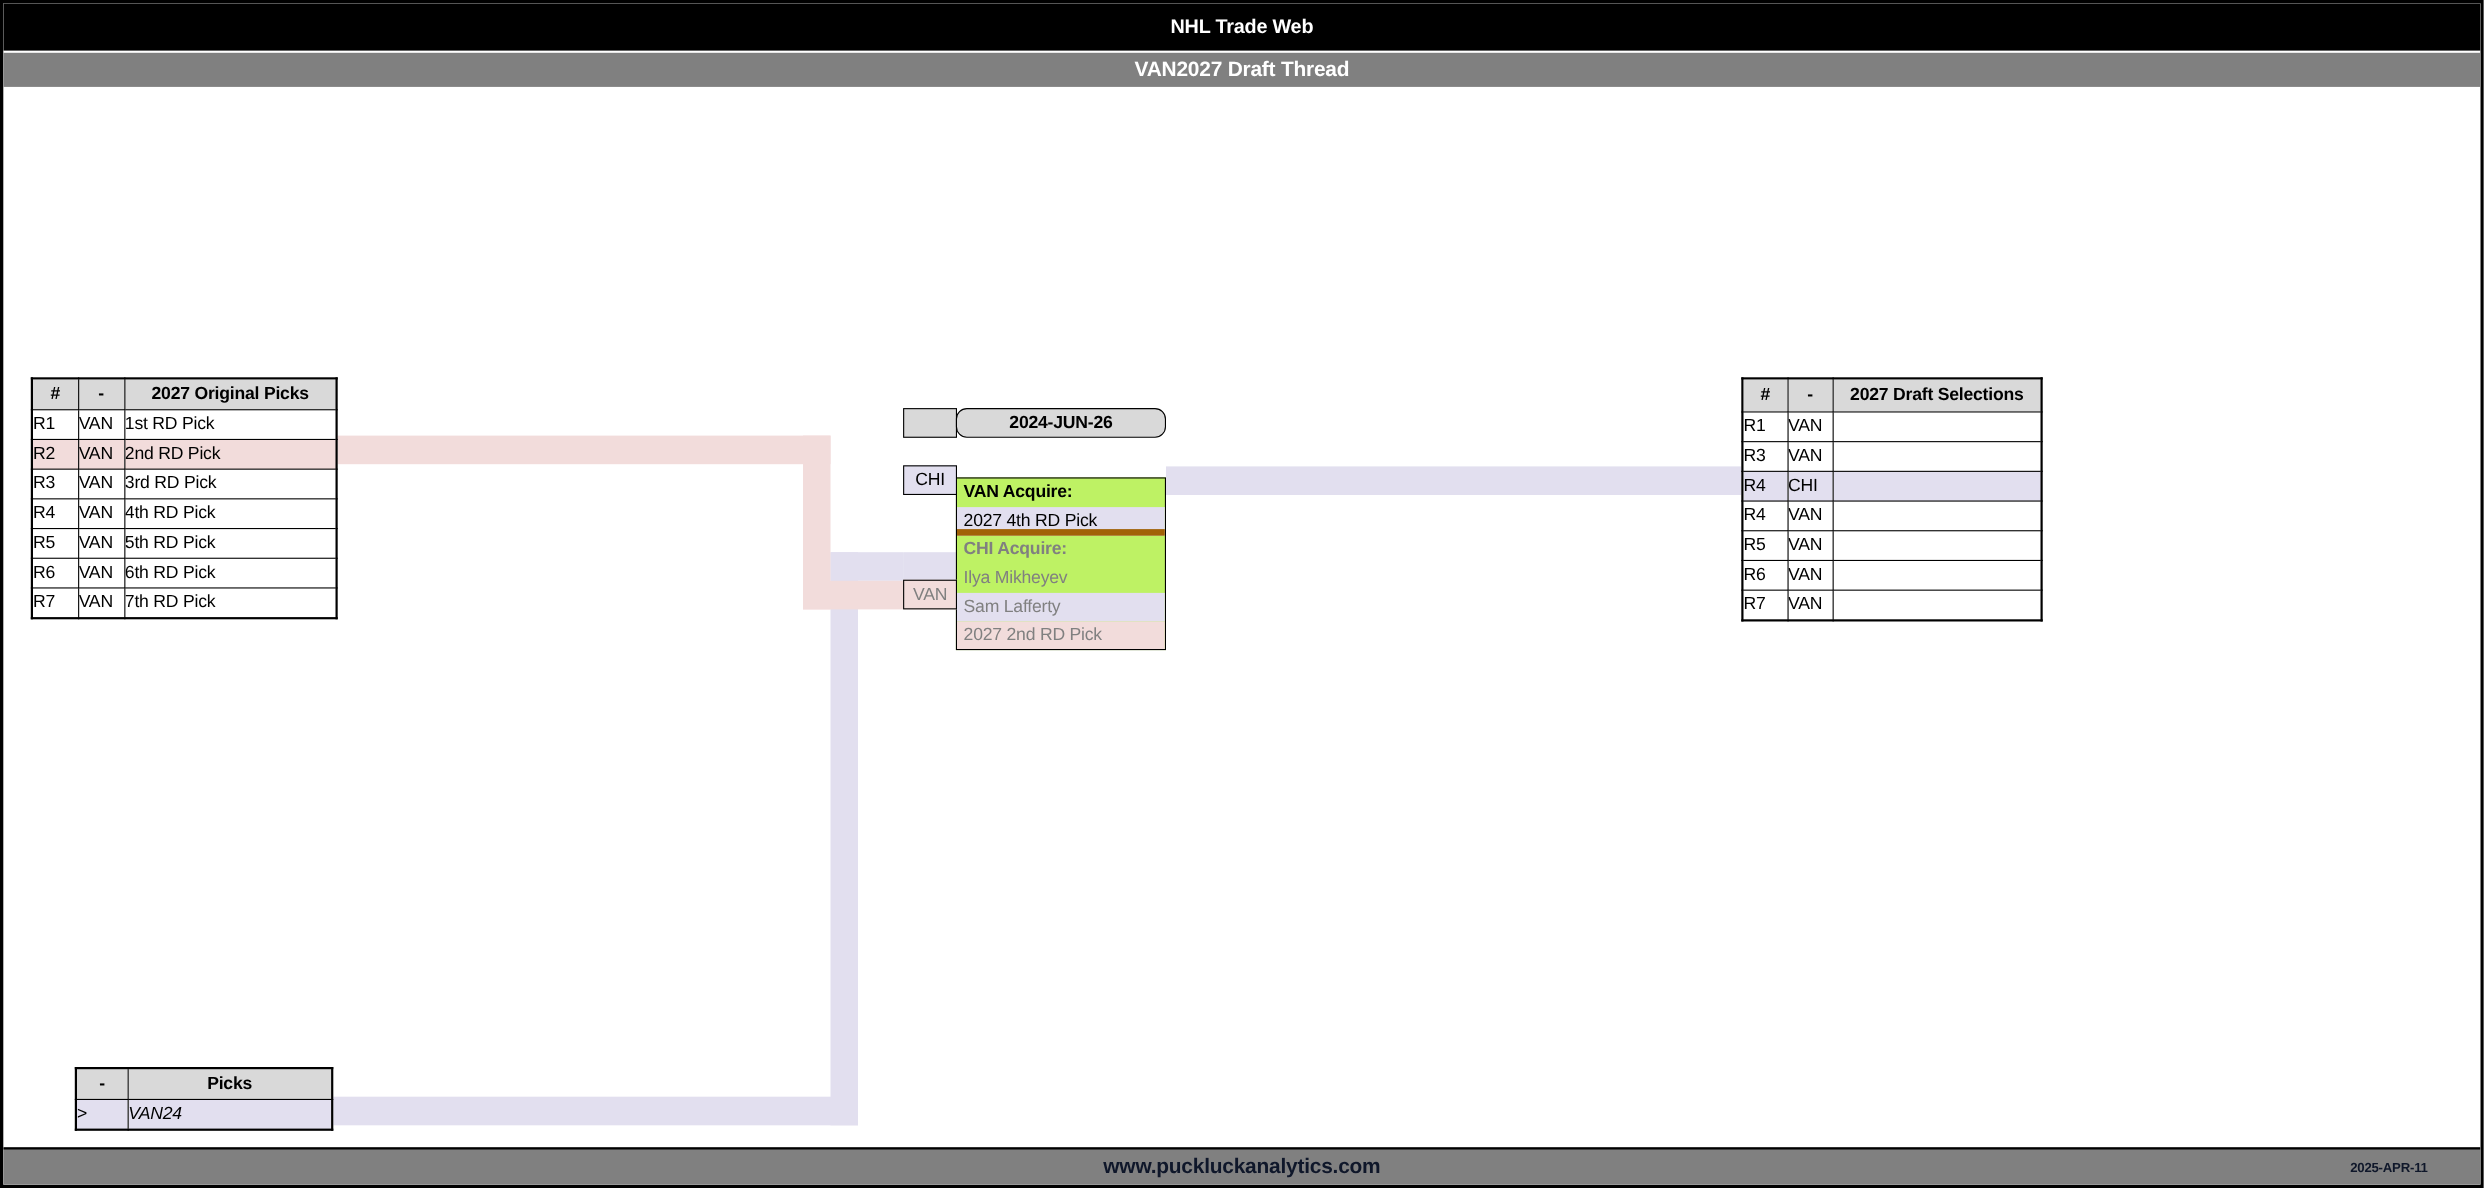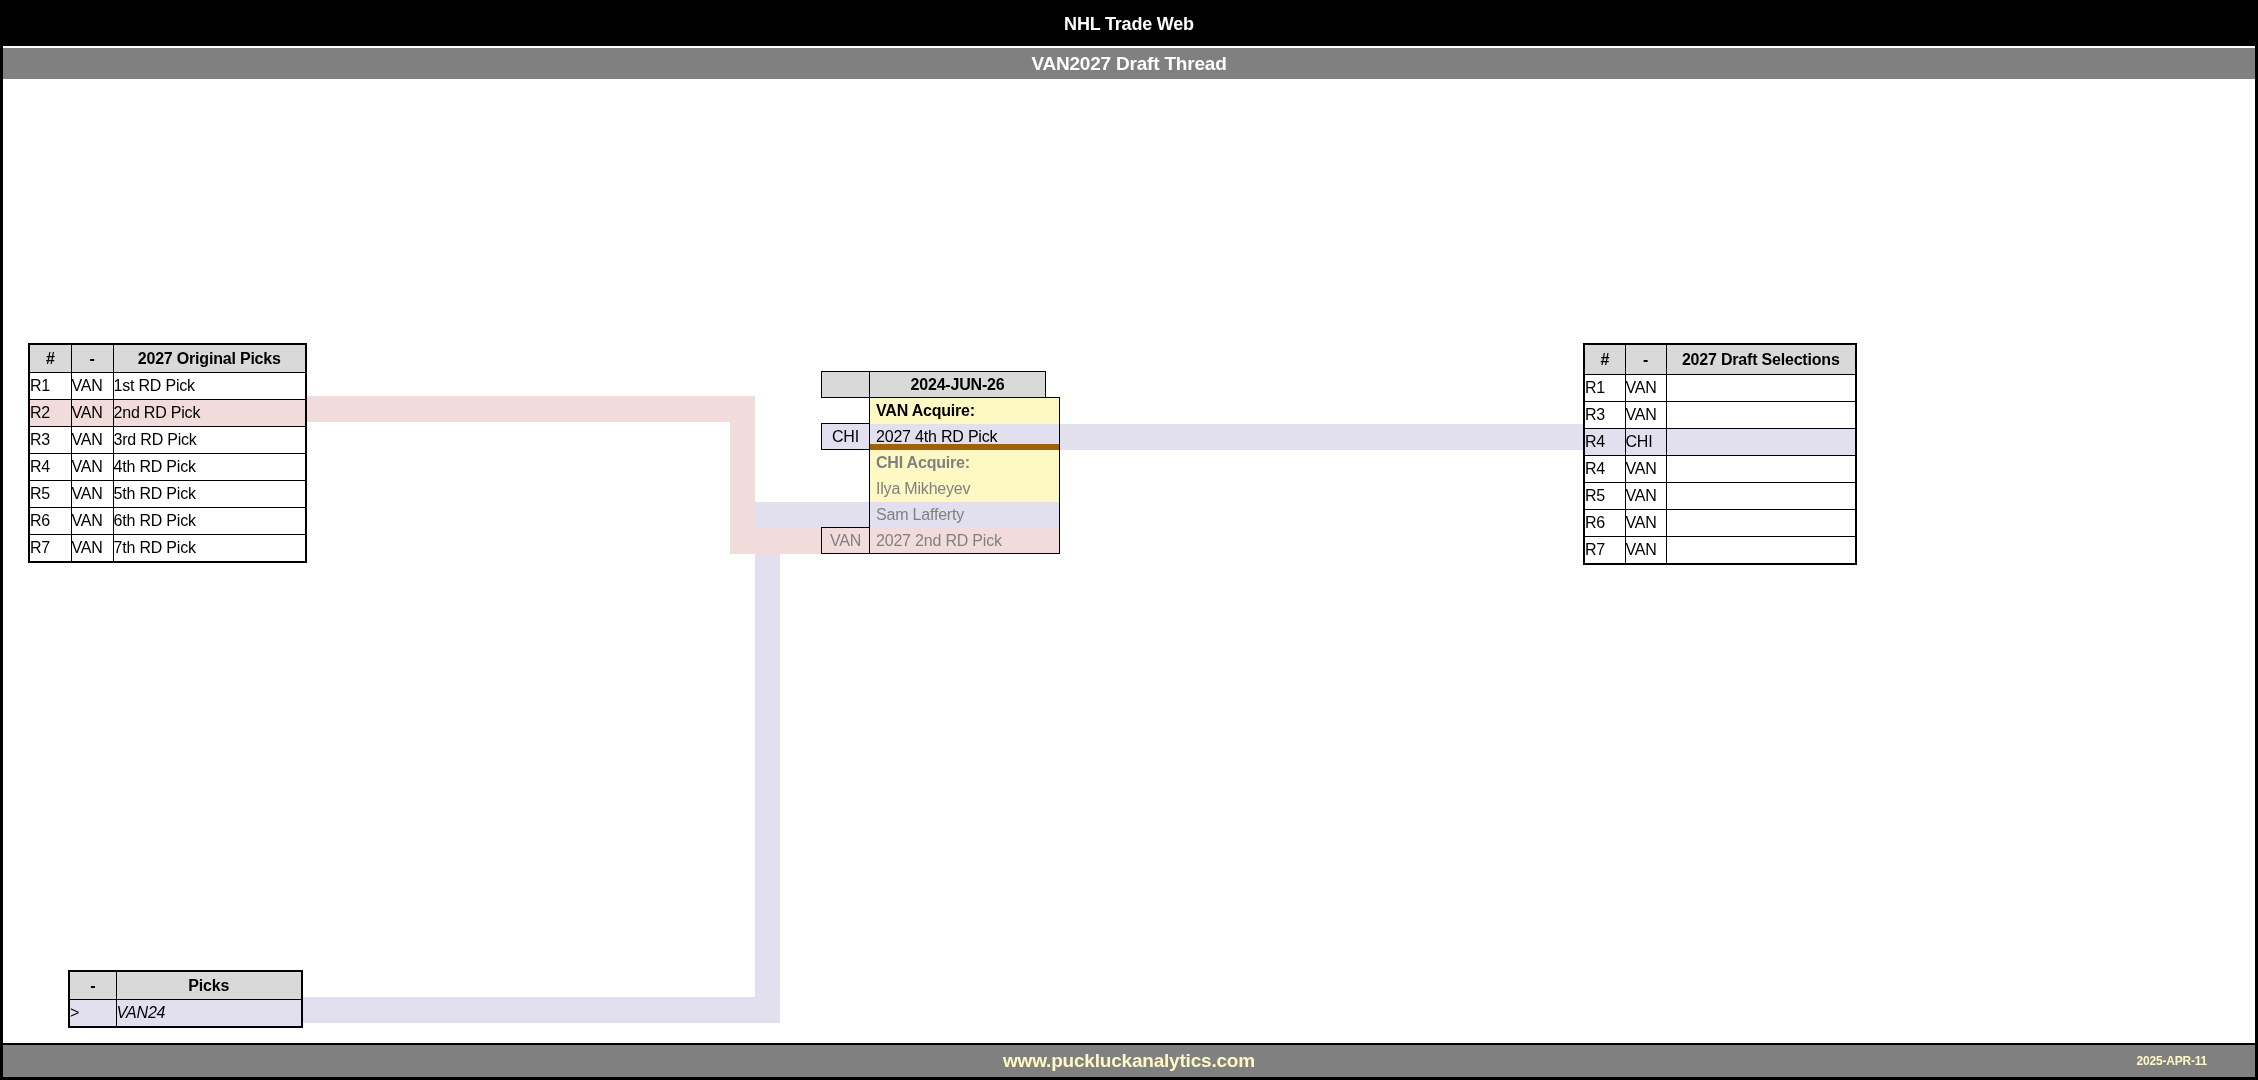--- a/index.html
+++ b/index.html
@@ -9,21 +9,21 @@
   .abs{position:absolute;}
 
   
   .titlebar{left:0;top:0;width:100%;height:43px;background:#000;color:#fff;
             display:flex;align-items:center;justify-content:center;
             font-weight:bold;font-size:18px;}
   .subbar{left:0;top:45px;width:100%;height:31px;background:#808080;color:#fff;
           display:flex;align-items:center;justify-content:center;
           font-weight:bold;font-size:19px;}
   .footbar{left:0;bottom:0;width:100%;height:32px;background:#808080;
-           border-top:2px solid #000;color:#fef9c3;font-weight:bold;font-size:19px;}
+           border-top:2px solid #000;color:#0f172a;font-weight:bold;font-size:19px;}
   .footbar .site{position:absolute;left:0;right:0;top:0;bottom:0;
                  display:flex;align-items:center;justify-content:center;}
   .footbar .date{position:absolute;right:48px;top:0;bottom:0;
                  display:flex;align-items:center;font-size:12px;}
 
   
   .ribbon{position:absolute;}
   .rib-pink{background:#f2dcdb;}
   .rib-lav{background:#e2dfef;}
 
@@ -38,21 +38,21 @@
   td.lft{text-align:left;padding-left:5px;}
   .hl-pink td{background:#f2dcdb;}
   .hl-lav td{background:#e2dfef;}
   .italic{font-style:italic;}
 
   
   .cellbox{position:absolute;box-sizing:border-box;border:1px solid #000;
            font-size:16px;overflow:hidden;white-space:nowrap;}
   .tradehdr{background:#d9d9d9;font-weight:bold;text-align:center;
             border:1px solid #000;}
-  .tbody-box{background:#fef9c3;}
+  .tbody-box{background:#bef264;margin-top:37px;}
   .trow{height:26px;line-height:26px;padding-left:6px;text-align:left;}
   .bold{font-weight:bold;}
   .gray{color:#808080;}
   .bg-lav{background:#e2dfef;}
   .bg-pink{background:#f2dcdb;}
   .stripe{position:absolute;}
 </style>
 </head>
 <body>
 
@@ -122,21 +122,21 @@
         <td class="ctr">R7</td>
         <td class="ctr">VAN</td>
         <td class="lft">7th RD Pick</td>
       </tr>
     </tbody>
   </table>
 
   <div class="stripe bg-lav" style="left:818px;top:499px;width:49px;height:26px;"></div>
 
   <div class="cellbox tradehdr" style="left:818px;top:368px;width:49px;height:27px;"></div>
-  <div class="cellbox tradehdr" style="left:866px;top:368px;width:177px;height:27px;line-height:25px;">
+  <div class="cellbox tradehdr" style="left:866px;top:368px;width:191px;height:27px;line-height:25px;border-radius:10px;">
     <span>2024-JUN-26</span>
   </div>
 
   <div class="cellbox tbody-box" style="left:866px;top:394px;width:191px;height:157px;">
     <div class="trow bold">VAN Acquire:</div>
     <div class="trow bg-lav" style="border-bottom:6px solid #a16207;box-sizing:border-box;">2027 4th RD Pick</div>
     <div class="trow bold gray">CHI Acquire:</div>
     <div class="trow gray">Ilya Mikheyev</div>
     <div class="trow gray bg-lav">Sam Lafferty</div>
     <div class="trow gray bg-pink">2027 2nd RD Pick</div>

